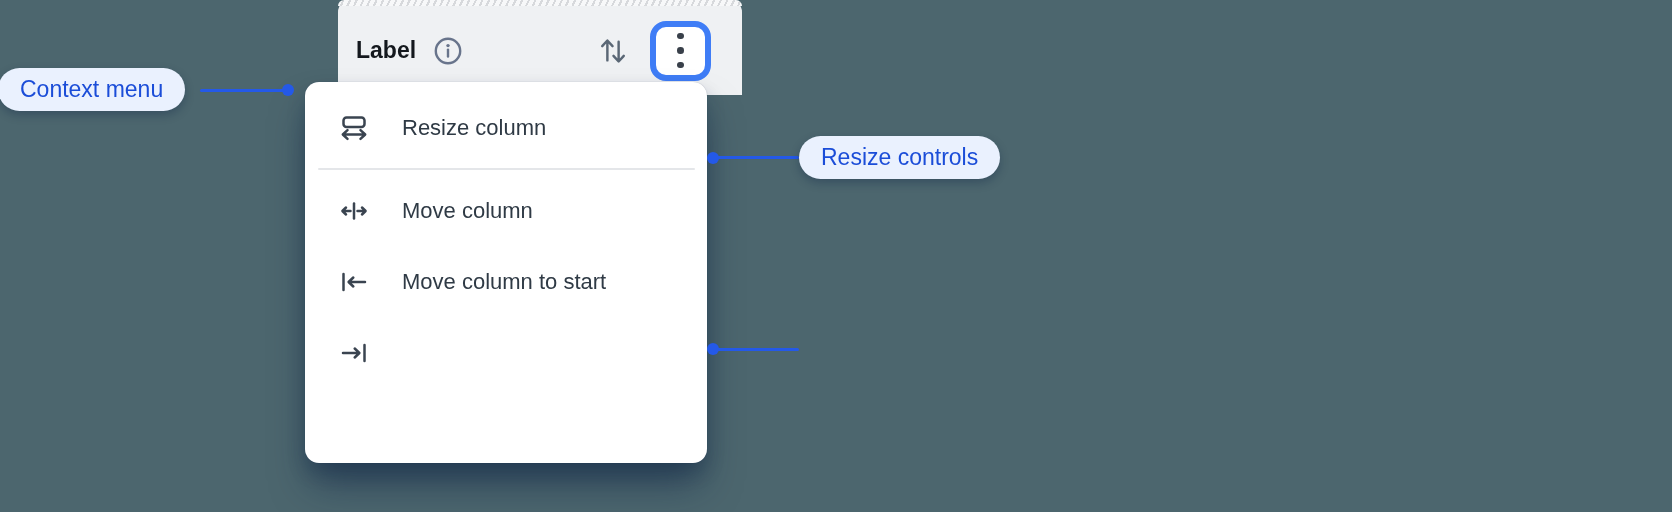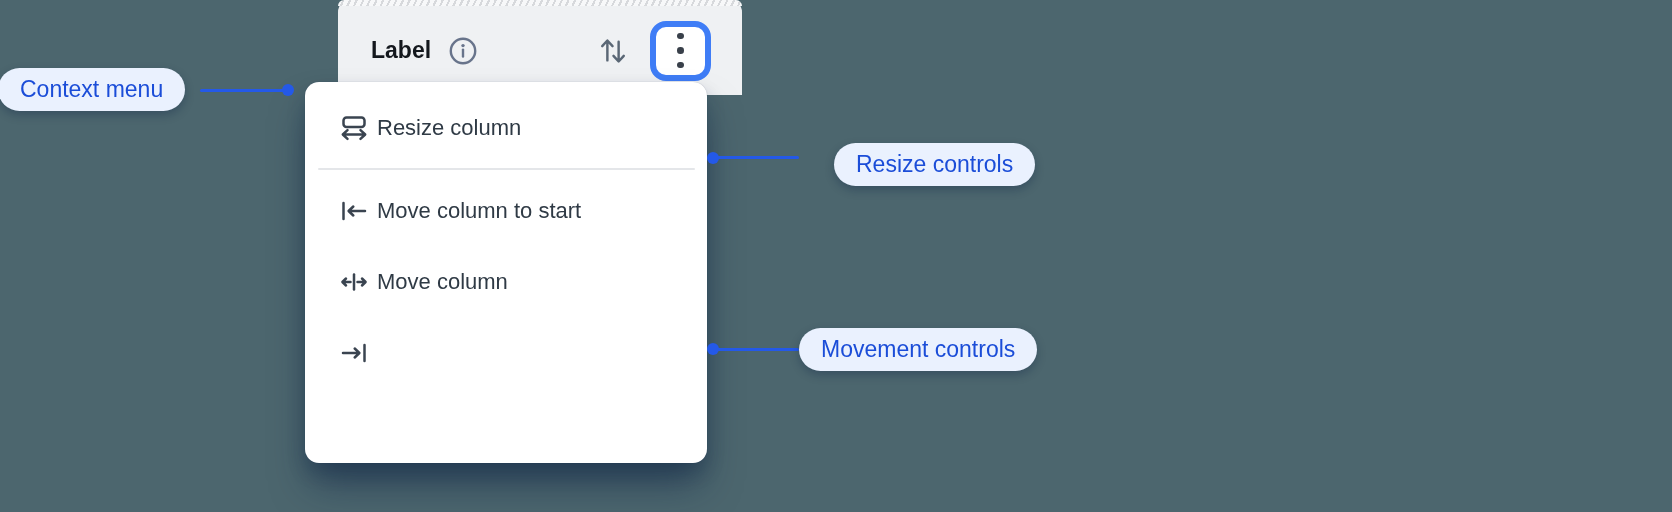--- a/index.html
+++ b/index.html
@@ -1,57 +1,57 @@
 <!DOCTYPE html>
 <html><head>
 <meta charset="utf-8">
 <style>
   html,body{margin:0;padding:0;background:#4C666E;}
   .canvas{position:relative;width:1672px;height:512px;background:#4C666E;overflow:hidden;
           font-family:"Liberation Sans",sans-serif;}
 
   
   .header{position:absolute;left:338px;top:0;width:404px;height:95px;background:#EFF1F3;
-          border-radius:12px 12px 0 0;display:flex;align-items:center;padding:6px 0 0 33px;
+          border-radius:12px 12px 0 0;display:flex;align-items:center;padding:6px 0 0 18px;
           box-sizing:border-box;}
   .header::before{content:"";position:absolute;top:0;left:0;right:0;height:6px;
           border-radius:12px 12px 0 0;
           background:repeating-linear-gradient(115deg,#f7f8f9 0 4px,#d7d9dc 4px 6px);}
   .header-title{font-size:23px;font-weight:700;color:#14181D;line-height:1;}
   .hicon{display:flex;align-items:center;justify-content:center;}
   .info{margin-left:17px;}
   .spacer{flex:1;}
   .sort{margin-right:22px;}
   .more-btn{width:61px;height:60px;margin-right:31px;background:#FFFFFF;
           border:6px solid #3F7DF6;border-radius:16px;display:flex;flex-direction:column;
           align-items:center;justify-content:center;gap:8px;cursor:pointer;padding:0;
           box-sizing:border-box;}
   .more-btn i{display:block;width:6.5px;height:6.5px;border-radius:50%;background:#39404A;}
 
   
   .menu{position:absolute;left:305px;top:82px;width:402px;height:381px;background:#FFFFFF;
         border-radius:14px;box-sizing:border-box;padding:10px 0 4px;
         box-shadow:0 0 1px rgba(9,30,66,.32),0 10px 18px rgba(9,30,66,.22),
                    0 26px 38px -6px rgba(9,30,66,.5);}
-  .menu-item{height:71px;display:flex;align-items:center;gap:8px;padding:0 16px 0 34px;
+  .menu-item{height:71px;display:flex;align-items:center;gap:33px;padding:0 16px 0 34px;
         cursor:pointer;}
   .mi{width:30px;height:30px;flex:0 0 30px;display:flex;align-items:center;justify-content:center;}
   .ml{font-size:22px;color:#2F3A45;line-height:1;white-space:nowrap;}
   .menu-divider{height:2px;background:#E4E6E9;margin:5px 12px 5px 13px;border-radius:1px;}
   svg{display:block;}
   .stroke{fill:none;stroke:#3A4450;stroke-width:2.5;stroke-linecap:round;stroke-linejoin:round;}
   .gstroke{fill:none;stroke:#68748B;stroke-width:2.4;stroke-linecap:round;stroke-linejoin:round;}
   .sstroke{fill:none;stroke:#5A6775;stroke-width:2.6;stroke-linecap:round;stroke-linejoin:round;}
 
   
   .pill{position:absolute;height:43px;display:flex;align-items:center;padding:0 22px;
         background:#EAF1FE;color:#1B4DD8;border-radius:22px;font-size:23px;font-weight:500;
         white-space:nowrap;box-shadow:0 4px 10px rgba(9,30,66,.3);z-index:6;}
   .pill-context{left:-2px;top:68px;}
-  .pill-resize{left:834px;top:136px;margin-top:7px;}
+  .pill-resize{left:799px;top:136px;}
   .pill-move{left:799px;top:328px;}
   .conn-line{position:absolute;height:3px;background:#2459E8;border-radius:2px;z-index:5;}
   .conn-dot{position:absolute;width:12px;height:12px;border-radius:50%;background:#2459E8;z-index:5;}
   .l1{left:200px;top:89px;width:84px;}  .d1{left:282px;top:84px;}
   .l2{left:713px;top:156px;width:86px;} .d2{left:707px;top:152px;}
   .l3{left:713px;top:348px;width:86px;} .d3{left:707px;top:343px;}
 </style>
 </head>
 <body>
 
@@ -87,50 +87,49 @@
           <rect class="stroke" x="4.5" y="4.5" width="21" height="9.5" rx="3"></rect>
           <path class="stroke" d="M4 21.5 H26 M8.5 17.2 L3.8 21.5 L8.5 25.8 M21.5 17.2 L26.2 21.5 L21.5 25.8"></path>
         </svg>
       </span>
       <span class="ml">Resize column</span>
     </div>
     <div class="menu-divider"></div>
     <div class="menu-item">
       <span class="mi">
         <svg width="30" height="30" viewBox="0 0 30 30">
-          <path class="stroke" d="M4.5 7 V23"></path>
-          <path class="stroke" d="M26 15 H10 M14.3 10.5 L9.6 15 L14.3 19.5"></path>
-        </svg>
-      </span>
-      <span class="ml">Move column to start</span>
-    </div>
-    <div class="menu-item">
-      <span class="mi">
-        <svg width="30" height="30" viewBox="0 0 30 30">
           <path class="stroke" d="M15 7.5 V22.5"></path>
           <path class="stroke" d="M11.5 15 H3.6 M7 11.5 L3.4 15 L7 18.5"></path>
           <path class="stroke" d="M18.5 15 H26.4 M23 11.5 L26.6 15 L23 18.5"></path>
         </svg>
       </span>
       <span class="ml">Move column</span>
+    </div>
+    <div class="menu-item">
+      <span class="mi">
+        <svg width="30" height="30" viewBox="0 0 30 30">
+          <path class="stroke" d="M4.5 7 V23"></path>
+          <path class="stroke" d="M26 15 H10 M14.3 10.5 L9.6 15 L14.3 19.5"></path>
+        </svg>
+      </span>
+      <span class="ml">Move column to start</span>
     </div>
     <div class="menu-item">
       <span class="mi">
         <svg width="30" height="30" viewBox="0 0 30 30">
           <path class="stroke" d="M25.5 7 V23"></path>
           <path class="stroke" d="M4 15 H20 M15.7 10.5 L20.4 15 L15.7 19.5"></path>
         </svg>
       </span>
     </div>
   </div>
 
   <span class="conn-line l1"></span>
   <span class="conn-dot d1"></span>
   <span class="conn-line l2"></span>
   <span class="conn-dot d2"></span>
   <span class="conn-line l3"></span>
   <span class="conn-dot d3"></span>
 
   <span class="pill pill-context">Context menu</span>
   <span class="pill pill-resize">Resize controls</span>
-  <span class="pill pill-move">Movement controls</span>
 
 </div>
 
 </body></html>

